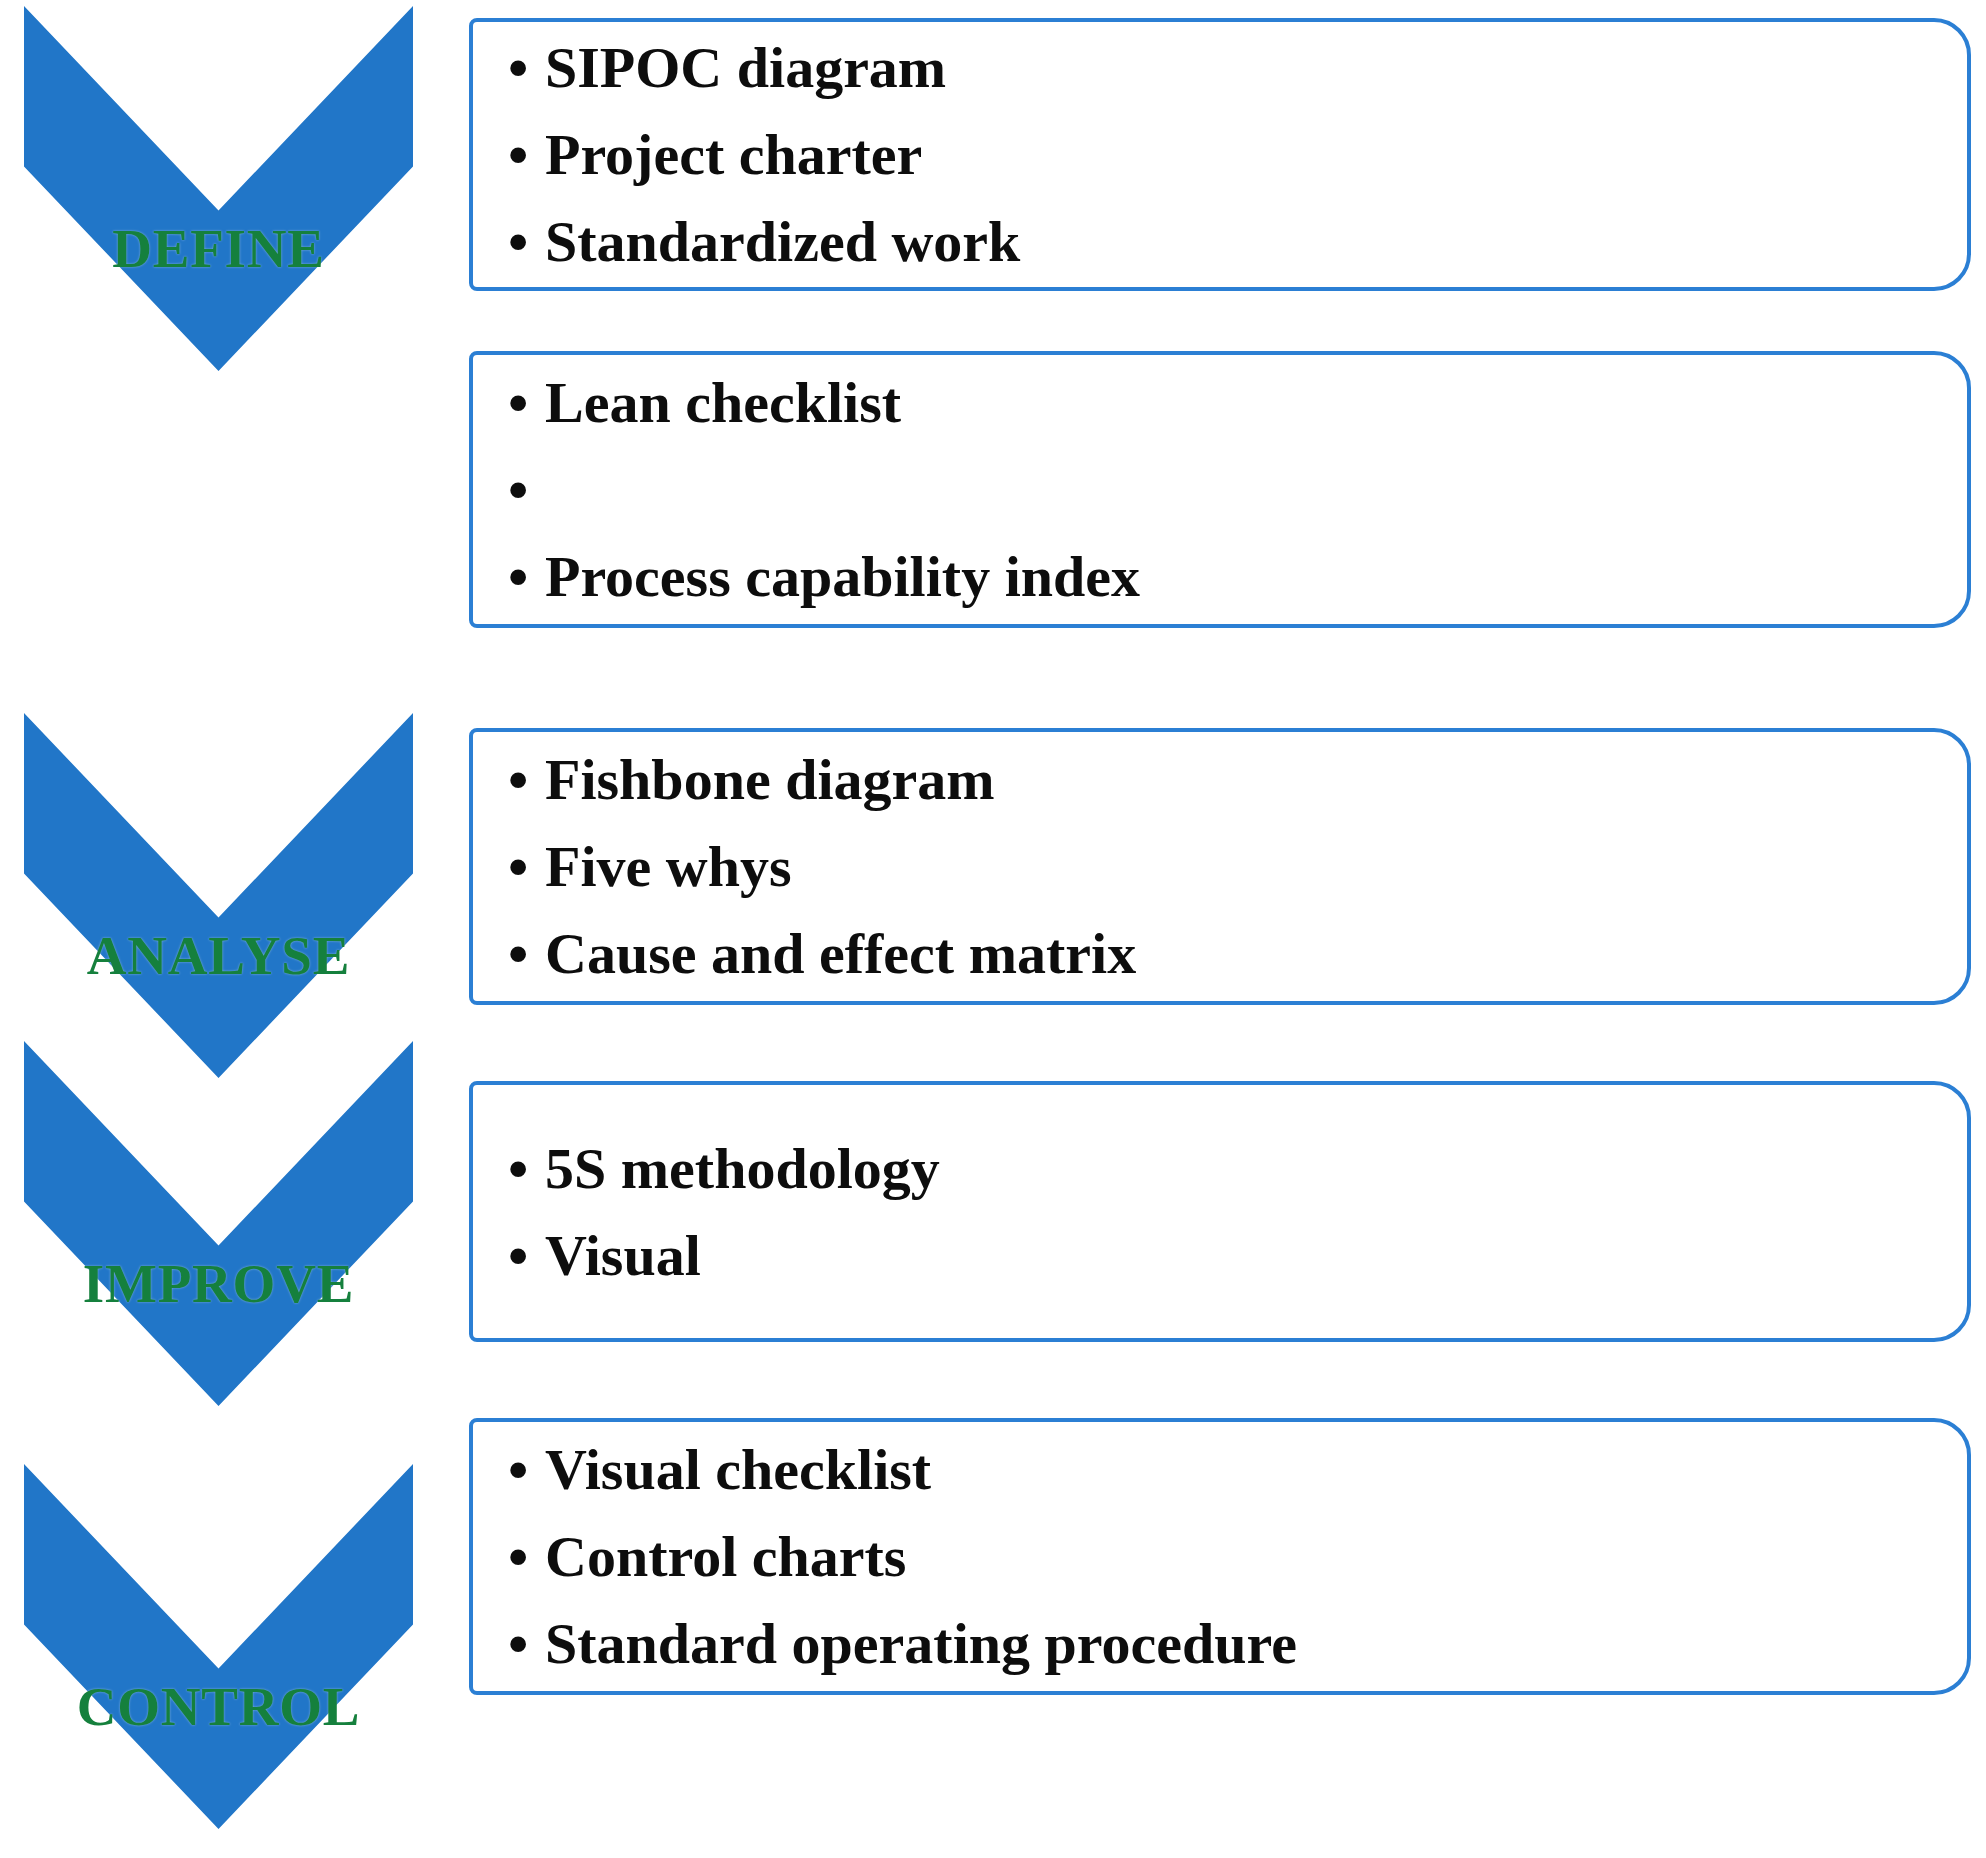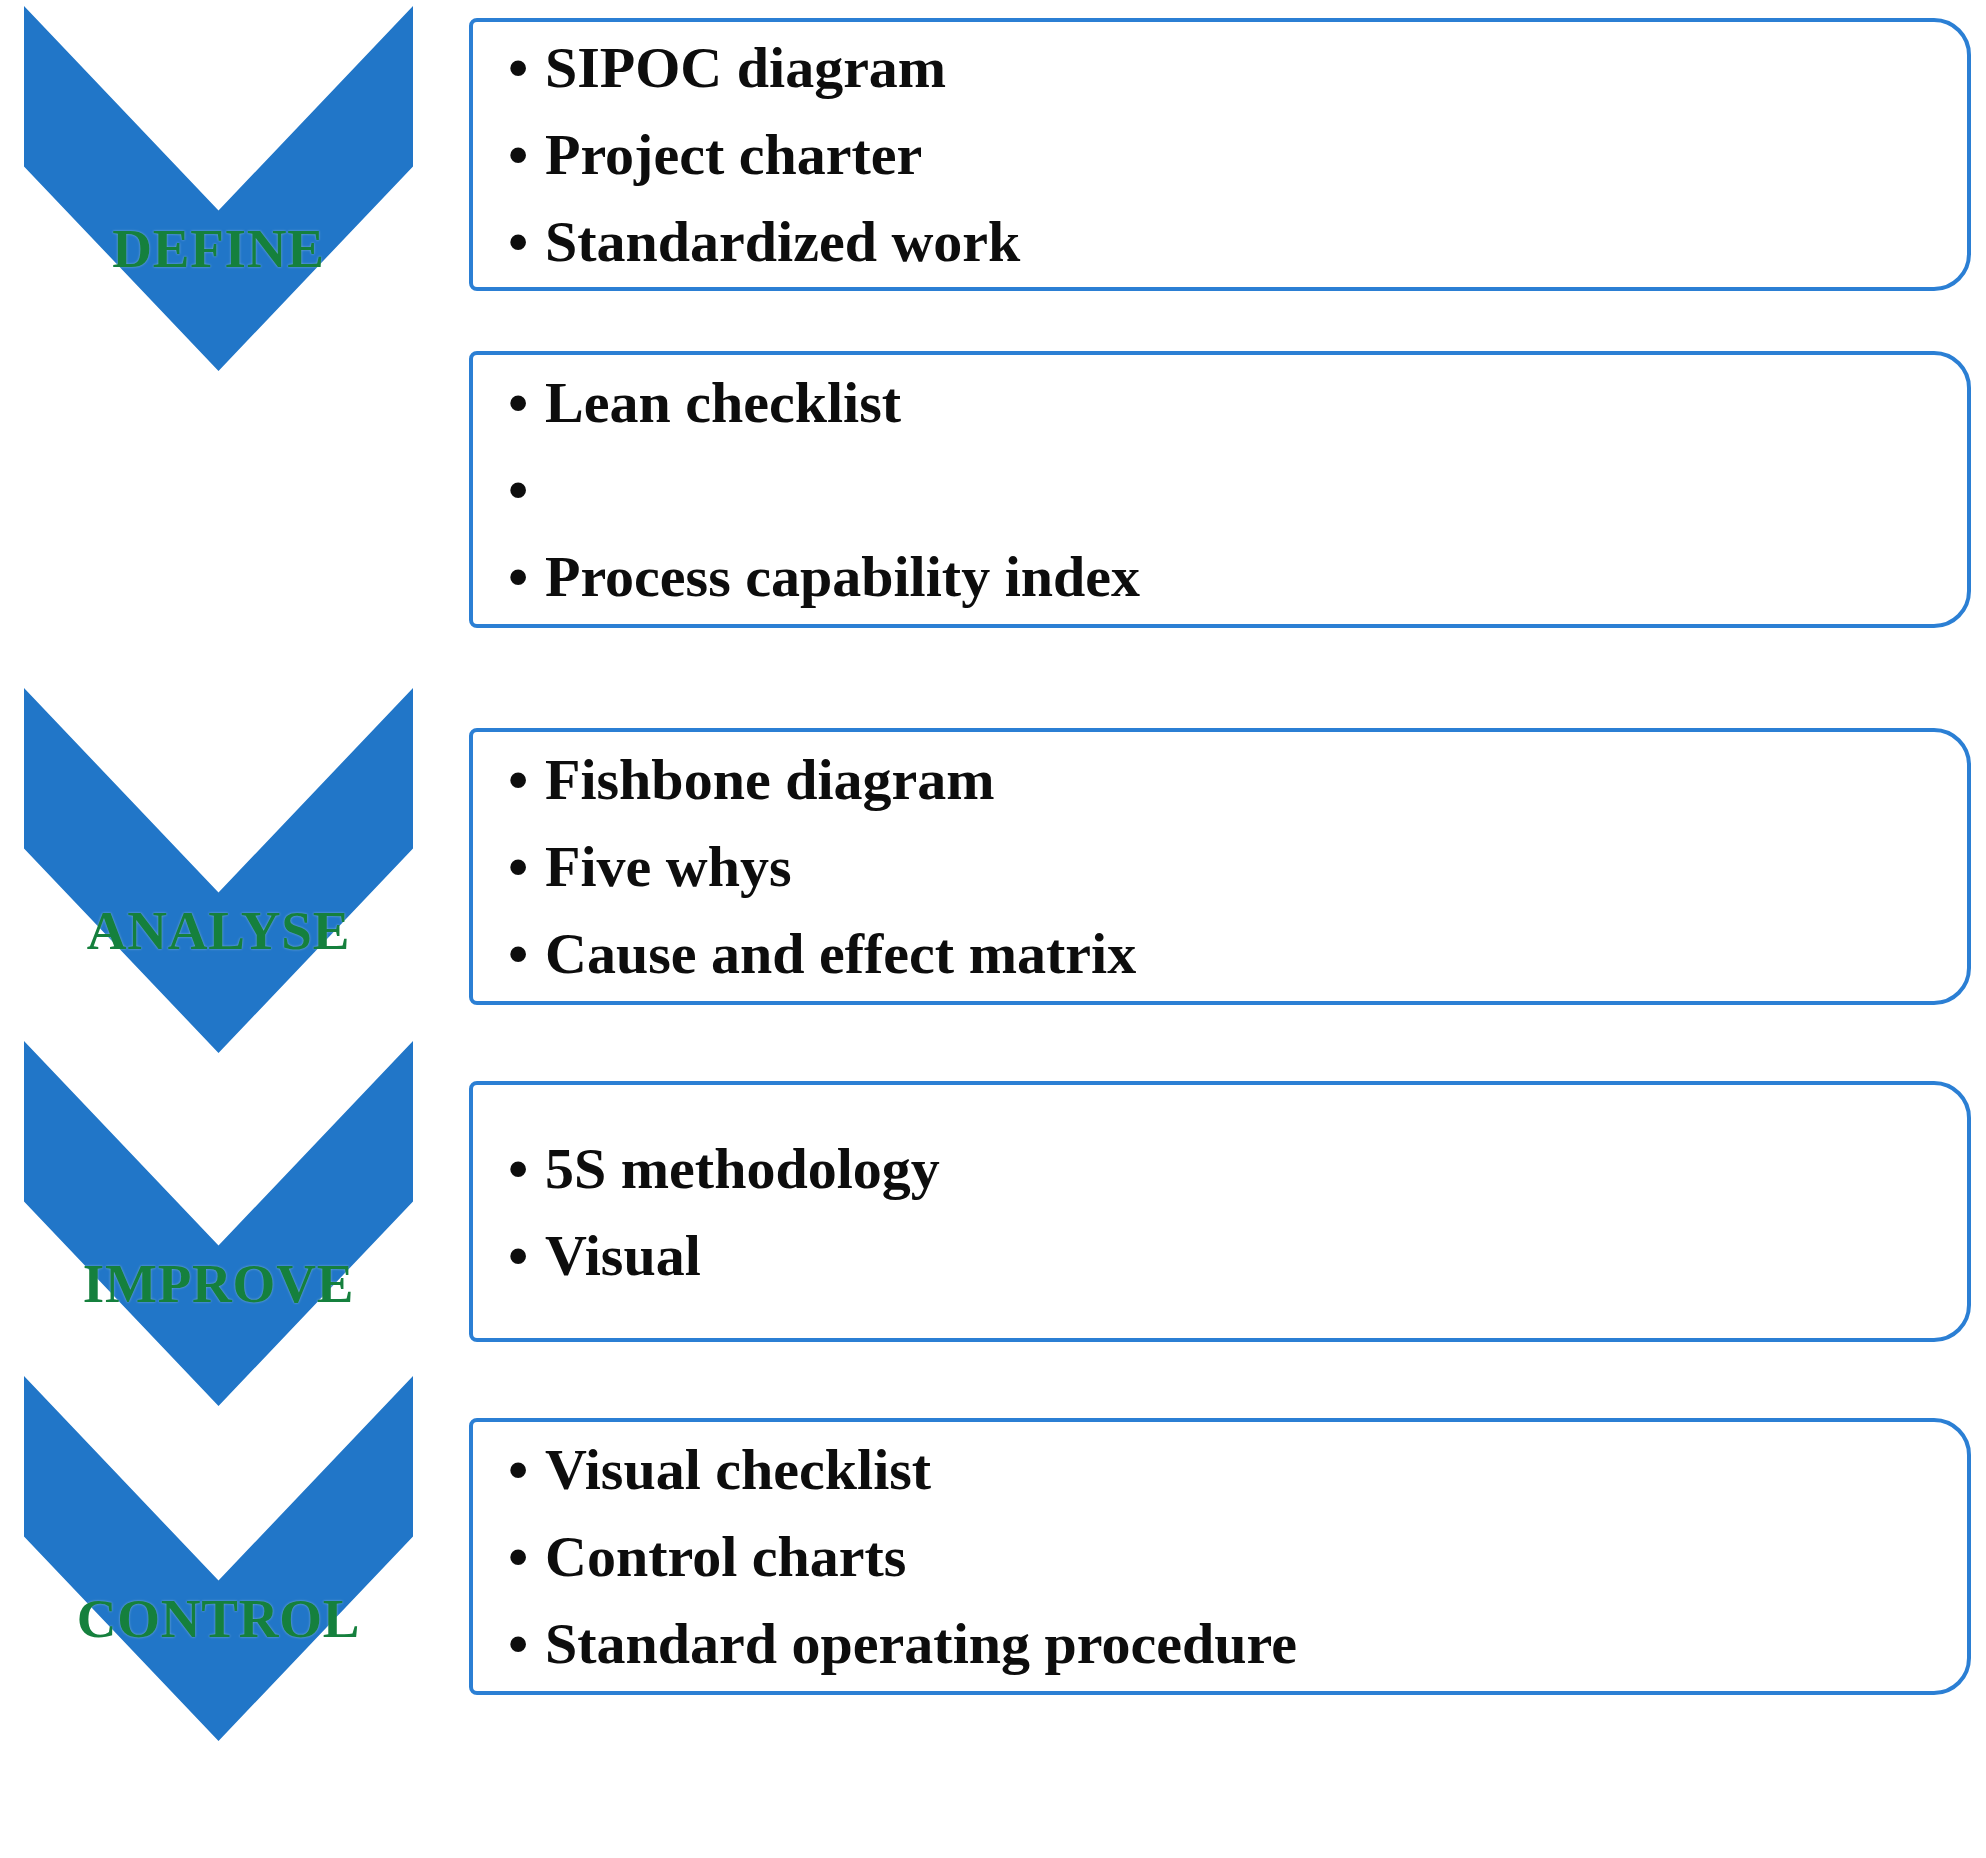--- a/index.html
+++ b/index.html
@@ -103,35 +103,35 @@
   <div id="chevron-column">
 
     <div class="chevron" style="top:6.4px;">
       <svg viewBox="0 0 485 455" preserveAspectRatio="none" aria-hidden="true">
         <polygon points="0,0 242.5,255 485,0 485,200 242.5,455 0,200" fill="#2176c8"></polygon>
       </svg>
       <div class="chevron-label" style="top:215px;">DEFINE</div>
     </div>
 
 
-    <div class="chevron" style="top:688px;">
+    <div class="chevron" style="top:713px;">
       <svg viewBox="0 0 485 455" preserveAspectRatio="none" aria-hidden="true">
         <polygon points="0,0 242.5,255 485,0 485,200 242.5,455 0,200" fill="#2176c8"></polygon>
       </svg>
       <div class="chevron-label" style="top:215px;">ANALYSE</div>
     </div>
 
     <div class="chevron" style="top:1041px;">
       <svg viewBox="0 0 485 455" preserveAspectRatio="none" aria-hidden="true">
         <polygon points="0,0 242.5,255 485,0 485,200 242.5,455 0,200" fill="#2176c8"></polygon>
       </svg>
       <div class="chevron-label" style="top:215px;">IMPROVE</div>
     </div>
 
-    <div class="chevron" style="top:1376px;">
+    <div class="chevron" style="top:1464px;">
       <svg viewBox="0 0 485 455" preserveAspectRatio="none" aria-hidden="true">
         <polygon points="0,0 242.5,255 485,0 485,200 242.5,455 0,200" fill="#2176c8"></polygon>
       </svg>
       <div class="chevron-label" style="top:215px;">CONTROL</div>
     </div>
 
   </div>
 
   <div class="tool-box" style="top:17.6px; height:273px;">
     <ul class="tool-list">

